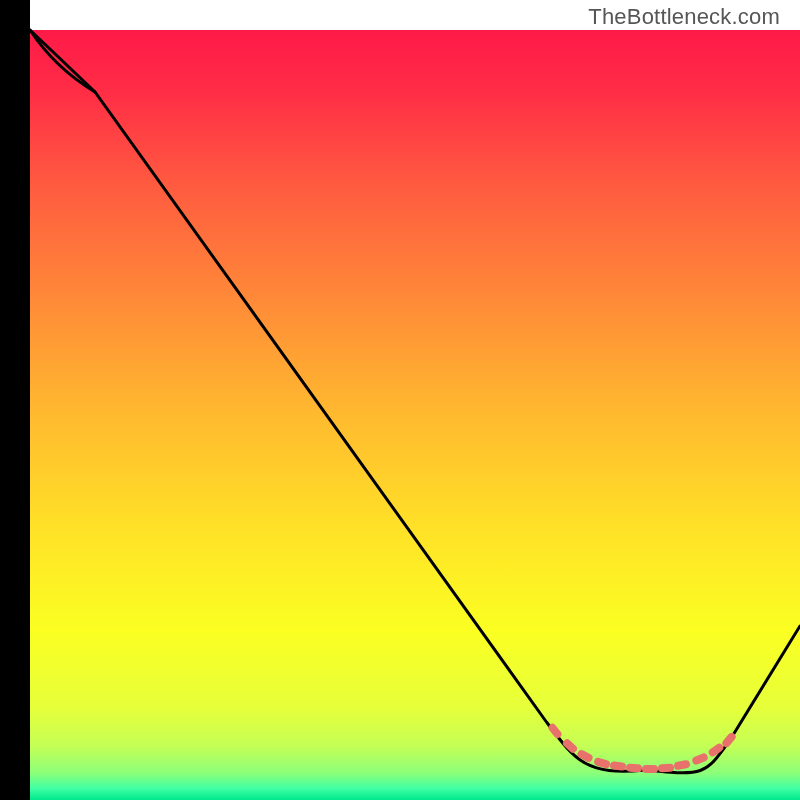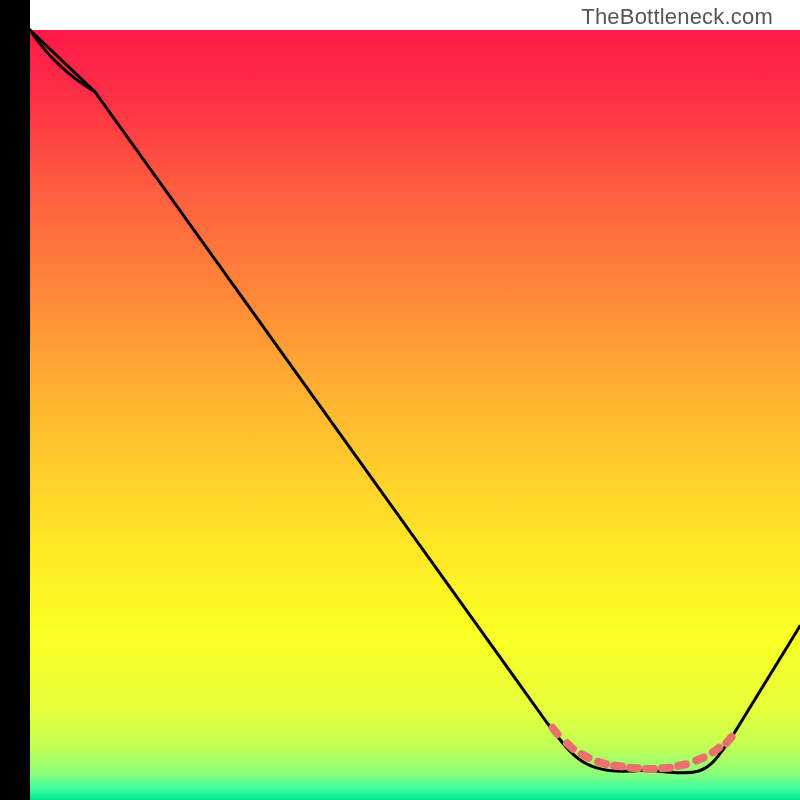--- a/index.html
+++ b/index.html
@@ -12,21 +12,21 @@
     font-family: Arial, Helvetica, sans-serif;
   }
   .chart-container {
     position: relative;
     width: 800px;
     height: 800px;
   }
   .watermark {
     position: absolute;
     top: 4px;
-    right: 27px;
+    right: 20px;
     font-size: 22px;
     color: #565656;
     font-weight: 400;
     z-index: 10;
     letter-spacing: 0.2px;
   }
   svg {
     display: block;
   }
 </style>

